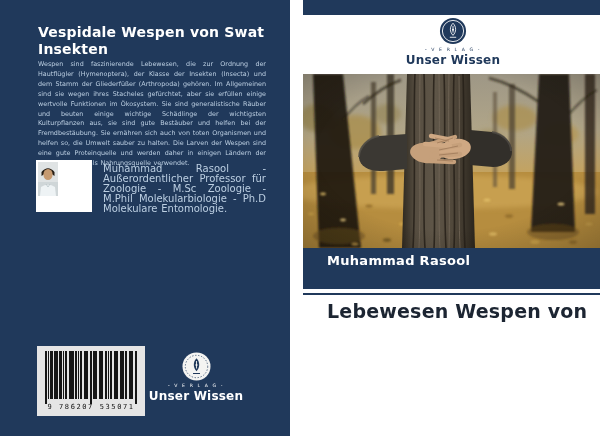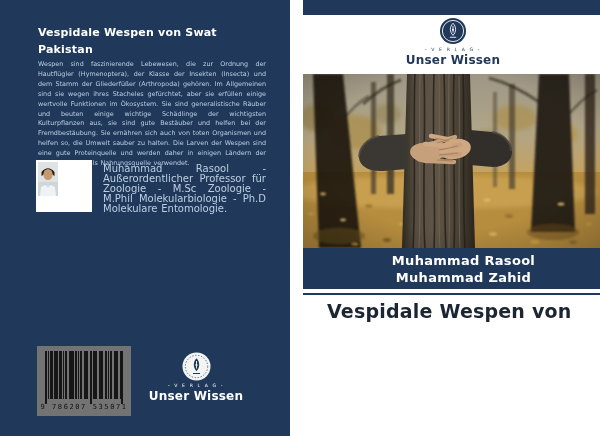--- a/index.html
+++ b/index.html
@@ -2,31 +2,31 @@
 <html><head>
 <meta charset="utf-8">
 <style>
   html,body{margin:0;padding:0;background:#e8e8e8;}
   .cover{position:relative;width:600px;height:436px;background:#ffffff;overflow:hidden;
          font-family:"DejaVu Sans","Liberation Sans",sans-serif;}
 
   
   .back-panel{position:absolute;left:0;top:0;width:290px;height:436px;background:#20395b;}
   .back-title{position:absolute;left:38px;top:24px;width:238px;color:#ffffff;
-              font-weight:bold;font-size:11px;line-height:17px;letter-spacing:.2px;}
+              font-weight:bold;font-size:14px;line-height:17px;letter-spacing:.2px;}
   .back-title span{display:block;}
   .back-desc{position:absolute;left:38px;top:60px;width:228px;color:#bccfe2;
              font-size:6.4px;line-height:9.9px;text-align:justify;word-spacing:.6px;}
   .bio-box{position:absolute;left:36px;top:160px;width:56px;height:52px;background:#ffffff;}
   .bio-box svg{position:absolute;left:2px;top:2px;}
   .bio-text{position:absolute;left:103px;top:164px;width:163px;color:#bccfe2;
             font-size:10px;line-height:10px;text-align:justify;word-spacing:.6px;}
 
   
-  .barcode{position:absolute;left:37px;top:346px;width:94px;height:70px;background:#737373;}
+  .barcode{position:absolute;left:37px;top:346px;width:108px;height:70px;background:#e5e5e5;}
   .bars{position:absolute;left:8px;right:8px;top:5px;height:48px;
         background:
           repeating-linear-gradient(90deg,#161616 0 2px,transparent 2px 5px),
           repeating-linear-gradient(90deg,#161616 0 1px,transparent 1px 7px),
           repeating-linear-gradient(90deg,#161616 0 1px,transparent 1px 3px);}
   .guard{position:absolute;top:5px;width:2px;height:53px;background:#161616;}
   .guard.g1{left:8px;} .guard.g2{left:53px;} .guard.g3{right:8px;}
   .bc-digits{position:absolute;left:0;right:0;top:57px;text-align:center;color:#111;
              font-family:"DejaVu Sans Mono","Liberation Mono",monospace;
              font-size:7px;letter-spacing:1.6px;white-space:nowrap;}
@@ -39,36 +39,36 @@
   .logo-bottom{left:146px;top:352px;width:100px;color:#ffffff;}
   .logo-top{left:393px;top:17px;width:120px;color:#20395b;}
 
   
   .top-strip{position:absolute;left:303px;top:0;width:297px;height:15px;background:#20395b;}
   .photo{position:absolute;left:303px;top:74px;width:297px;height:174px;}
   .photo svg{display:block;}
   .author-band{position:absolute;left:303px;top:248px;width:297px;height:41px;background:#20395b;
                color:#ffffff;font-weight:bold;font-size:13px;line-height:17px;letter-spacing:.3px;
                padding:4px 0 0 24px;box-sizing:border-box;}
-  .author-band span{display:block;text-align:center;}
+  .author-band span{display:block;}
   .rule{position:absolute;left:303px;top:293px;width:297px;height:2px;background:#20395b;}
   .front-title{position:absolute;left:327px;top:299px;width:262px;color:#1c2532;
                font-weight:bold;font-size:19px;line-height:24px;letter-spacing:.2px;}
   .front-title span{display:block;}
 </style>
 </head>
 <body>
 
 <div class="cover">
 
   <div class="back-panel">
 
     <div class="back-title">
       <span>Vespidale Wespen von Swat</span>
-      <span>Pakistan</span>
+      <span>Insekten</span>
     </div>
 
     <div class="back-desc">Wespen sind faszinierende Lebewesen, die zur Ordnung der Hautflügler (Hymenoptera), der Klasse der Insekten (Insecta) und dem Stamm der Gliederfüßer (Arthropoda) gehören. Im Allgemeinen sind sie wegen ihres Stacheles gefürchtet, aber sie erfüllen einige wertvolle Funktionen im Ökosystem. Sie sind generalistische Räuber und beuten einige wichtige Schädlinge der wichtigsten Kulturpflanzen aus, sie sind gute Bestäuber und helfen bei der Fremdbestäubung. Sie ernähren sich auch von toten Organismen und helfen so, die Umwelt sauber zu halten. Die Larven der Wespen sind eine gute Proteinquelle und werden daher in einigen Ländern der Welt wie Japan als Nahrungsquelle verwendet.</div>
 
     <div class="bio-box">
       <svg width="20" height="34" viewBox="0 0 20 34">
         <rect width="20" height="34" fill="#dfe3e4"></rect>
         <rect y="20" width="20" height="14" fill="#cfd6d8"></rect>
         <path d="M3.5,10 Q10,2.5 16.5,10 L16.5,14 Q10,8 3.5,14 Z" fill="#271f16"></path>
         <ellipse cx="10" cy="12.5" rx="4.6" ry="5.6" fill="#c69a70"></ellipse>
@@ -240,22 +240,21 @@
           <path d="M146,67 L132,64"></path>
         </g>
       </g>
 
       <rect width="297" height="174" fill="url(#vig)"></rect>
     </svg>
   </div>
 
   <div class="author-band">
     <span>Muhammad Rasool</span>
-    <span>Muhammad Zahid</span>
   </div>
 
   <div class="rule"></div>
 
   <div class="front-title">
-    <span>Vespidale Wespen von</span>
+    <span>Lebewesen Wespen von</span>
   </div>
 
 </div>
 
 </body></html>

